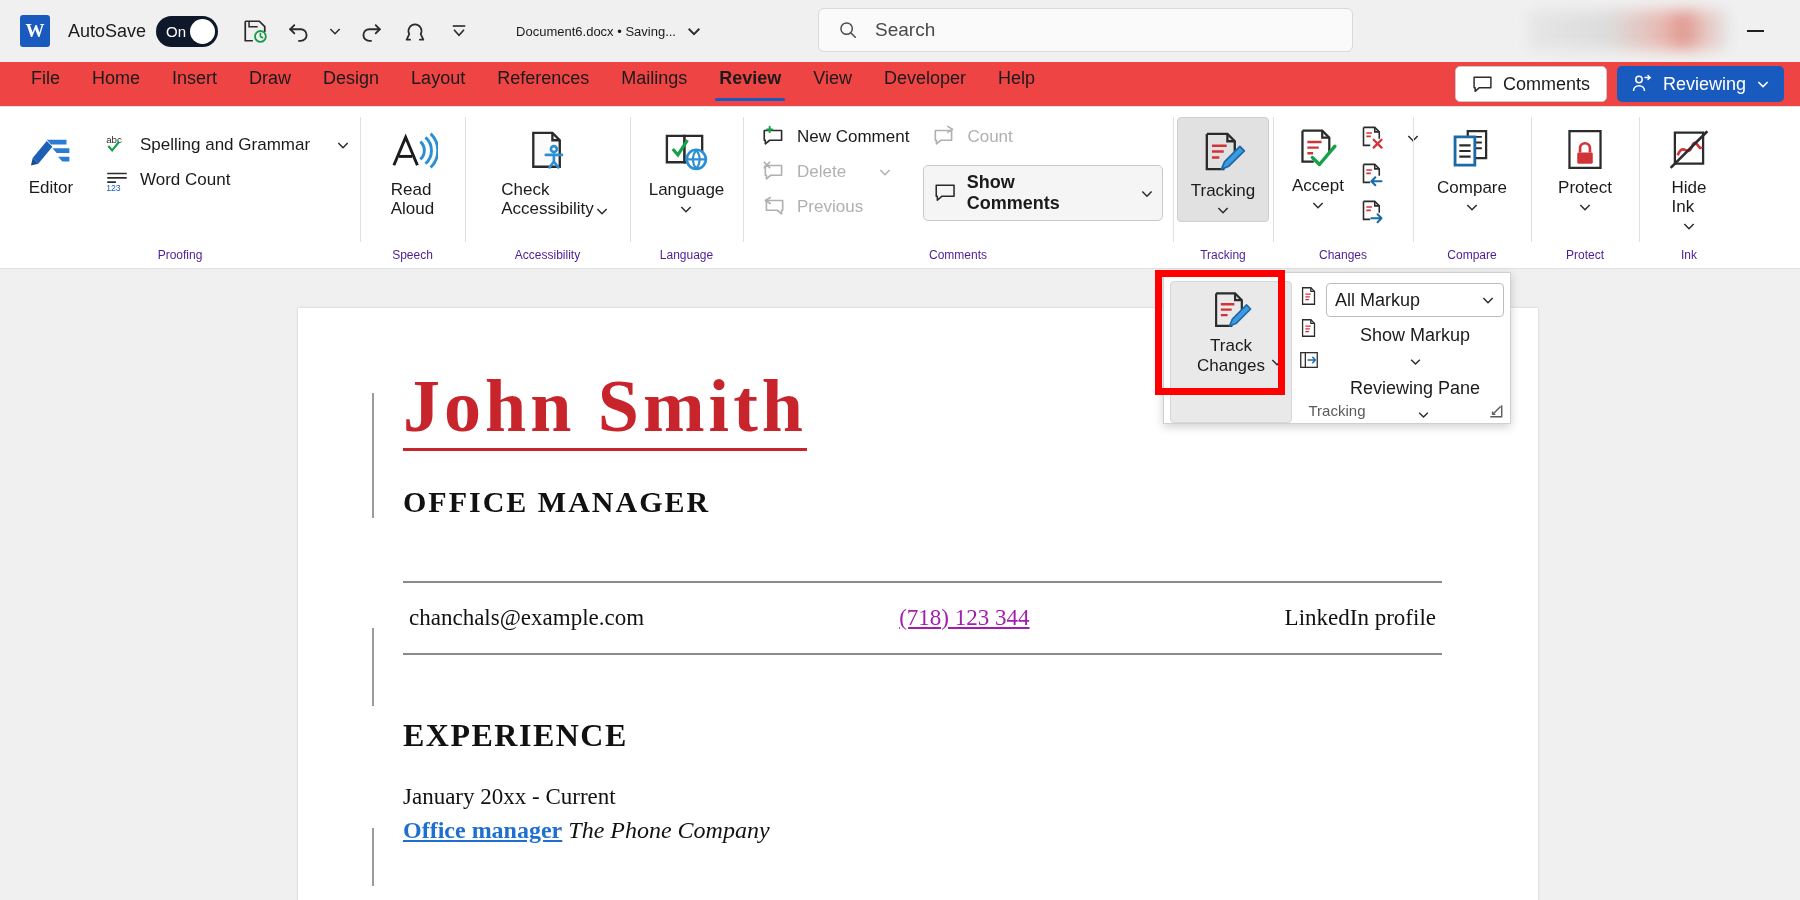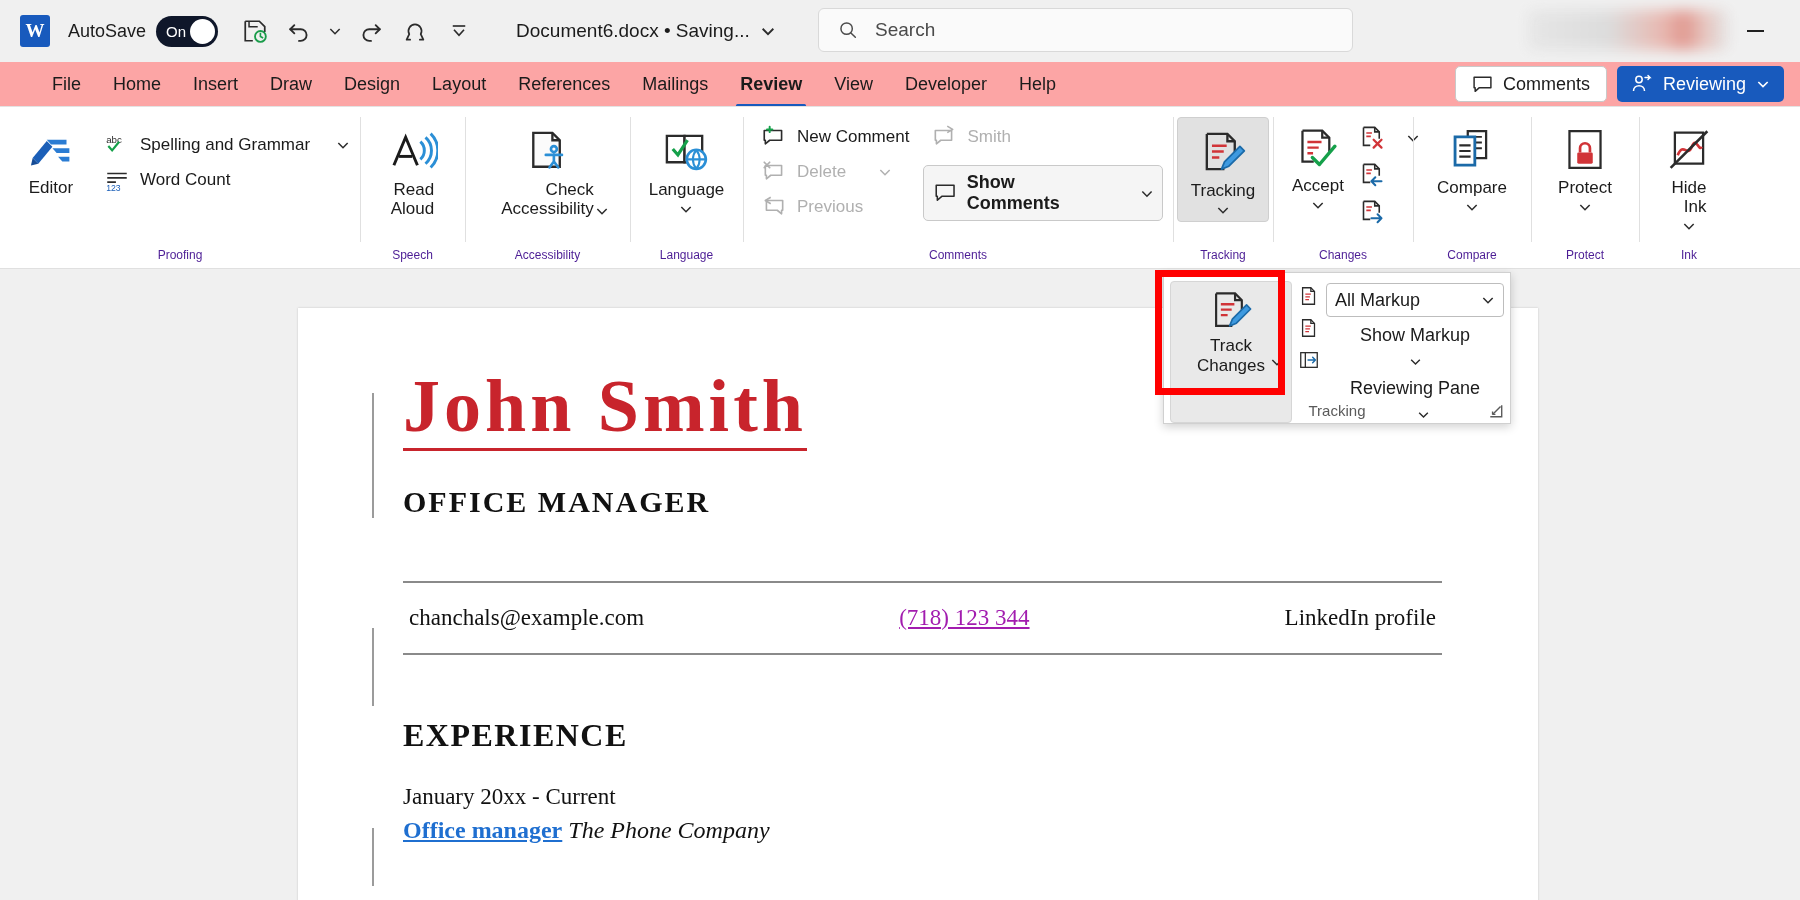--- a/index.html
+++ b/index.html
@@ -31,21 +31,21 @@
     position:absolute; right:3px; top:3px; width:25px; height:25px;
     background:#fff; border-radius:50%;
   }
   .qat{ display:flex; align-items:center; gap:2px; margin-left:16px; }
   .qat-btn{
     width:42px; height:38px; display:flex; align-items:center;
     justify-content:center; border-radius:4px; cursor:pointer;
   }
   .qat-btn.narrow{ width:26px; }
   .doc-title{
-    margin-left:36px; font-size:19px; color:#1b1b1b; display:flex;
+    margin-left:36px; font-size:13px; color:#1b1b1b; display:flex;
     align-items:center; gap:10px; cursor:pointer;
   }
   .searchbox{
     position:absolute; left:818px; top:8px; width:535px; height:44px;
     background:#fafafa; border:1px solid #d9d9d9; border-radius:6px;
     display:flex; align-items:center; padding:0 18px; gap:16px; cursor:text;
   }
   .searchbox .ph{ font-size:19px; color:#4a4a4a; }
   .user-blur{
     position:absolute; left:1528px; top:10px; width:200px; height:40px;
@@ -54,22 +54,22 @@
     filter:blur(7px); opacity:.95;
   }
   .minimize{
     position:absolute; right:22px; top:16px; width:46px; height:30px;
     display:flex; align-items:center; justify-content:center; cursor:pointer;
   }
   .minimize i{ display:block; width:17px; height:2px; background:#202020; }
 
   
   .tabstrip{
-    height:44px; background:#fca5a5; display:flex; align-items:center;
-    padding-left:36px; position:relative;
+    height:44px; background:#ef4444; display:flex; align-items:flex-start;
+    padding-left:15px; position:relative;
   }
   .tab{
     font-size:18px; color:#1b1b1b; padding:6px 16px; cursor:pointer;
     border-radius:4px; position:relative; white-space:nowrap;
   }
   .tab.active{ font-weight:bold; }
   .tab.active::after{
     content:""; position:absolute; left:12px; right:12px; bottom:-6px;
     height:3px; background:#185abd; border-radius:2px;
   }
@@ -98,21 +98,21 @@
   .group .gname{
     text-align:center; font-size:12px; color:#4c1d95; padding-bottom:6px;
   }
   .group + .group::before{
     content:""; position:absolute; left:0; top:10px; bottom:26px; width:1px; background:#e0e0e0;
   }
 
   .bigbtn{
     width:auto; min-width:62px; padding:4px 8px; display:flex; flex-direction:column;
     align-items:center; gap:3px; border-radius:4px; cursor:pointer;
-    font-size:17px; color:#1b1b1b; line-height:1.12; text-align:right;
+    font-size:17px; color:#1b1b1b; line-height:1.12; text-align:left;
   }
   .bigbtn .lbl{ white-space:pre-line; }
   .bigbtn .chev{ font-size:12px; line-height:6px; }
   .bigbtn.sel{ background:#e1e1e1; border:1px solid #cfcfcf; }
 
   .smallcol{ display:flex; flex-direction:column; gap:3px; }
   .smallbtn{
     display:flex; align-items:center; gap:10px; padding:3px 8px;
     border-radius:4px; cursor:pointer; font-size:17px; color:#1b1b1b;
     white-space:nowrap;
@@ -441,21 +441,21 @@
       </div>
 
       <div class="smallcol" style="margin-left:2px">
         <div class="smallbtn disabled">
           <span class="icon">
             <svg width="26" height="26" viewBox="0 0 24 24">
                 <path d="M4 6h15v9H9l-4 3.3V15H4z" fill="none" stroke="#b0b0b0" stroke-width="1.5" stroke-linejoin="round"></path>
                 <path d="M15 2l5 3-5 3" fill="none" stroke="#b0b0b0" stroke-width="1.5" stroke-linejoin="round"></path>
               </svg>
           </span>
-          <span>Smith</span>
+          <span>Count</span>
         </div>
         <div style="height:6px"></div>
         <div class="showcomments">
           <svg width="24" height="24" viewBox="0 0 20 20">
               <path d="M2 3h16v10H7l-4 3.5V13H2z" fill="none" stroke="#2b2b2b" stroke-width="1.4" stroke-linejoin="round"></path>
             </svg>
           <span>Show Comments</span>
           <svg width="15" height="15" viewBox="0 0 12 12" style="margin-left:28px">
               <path d="M2 4.3 6 8.3 10 4.3" fill="none" stroke="#2b2b2b" stroke-width="1.3"></path>
             </svg>

